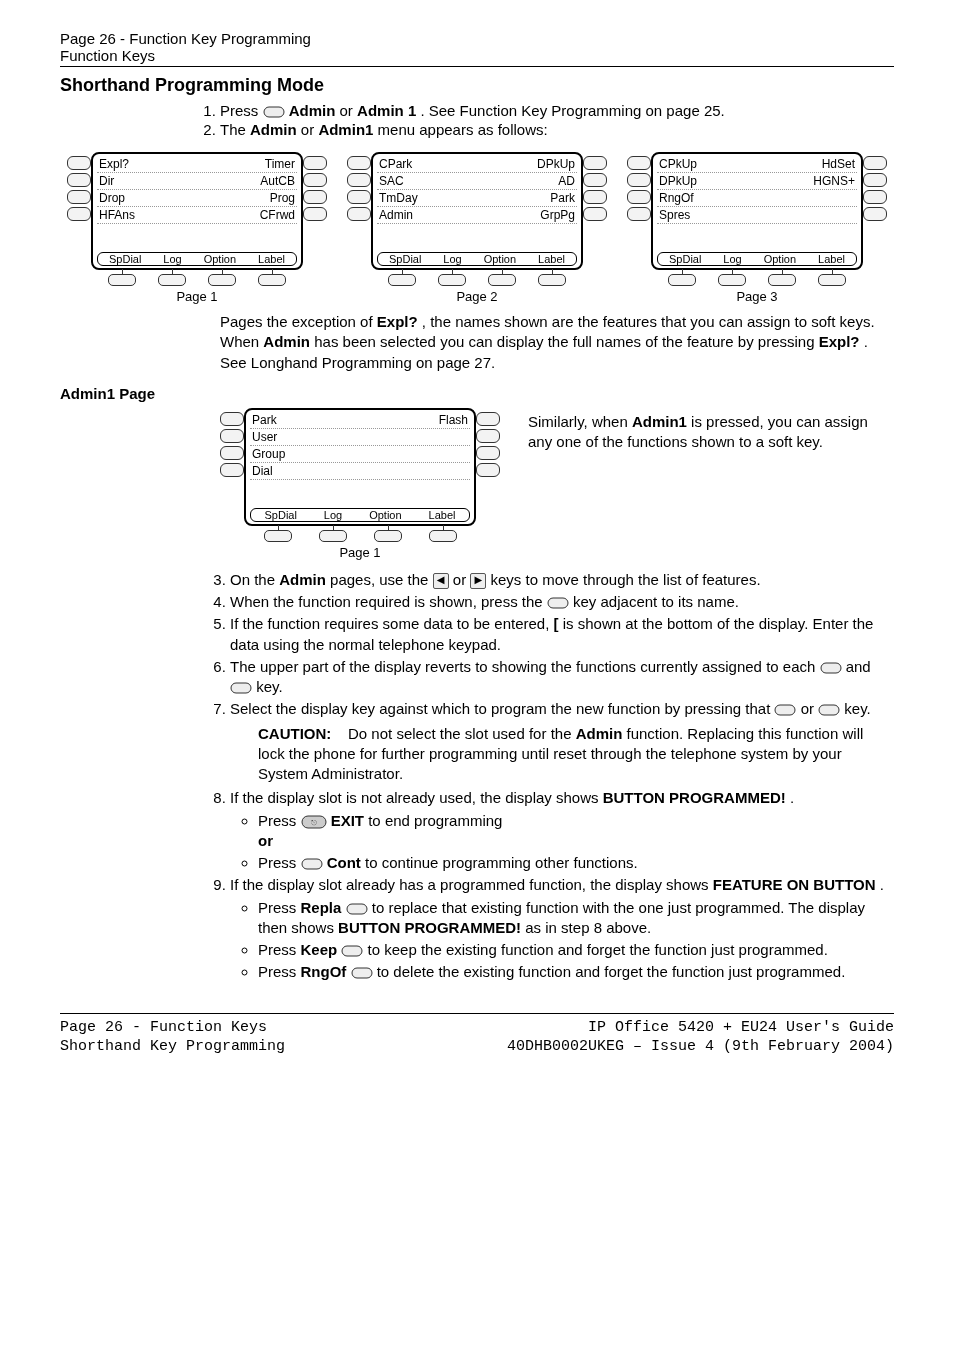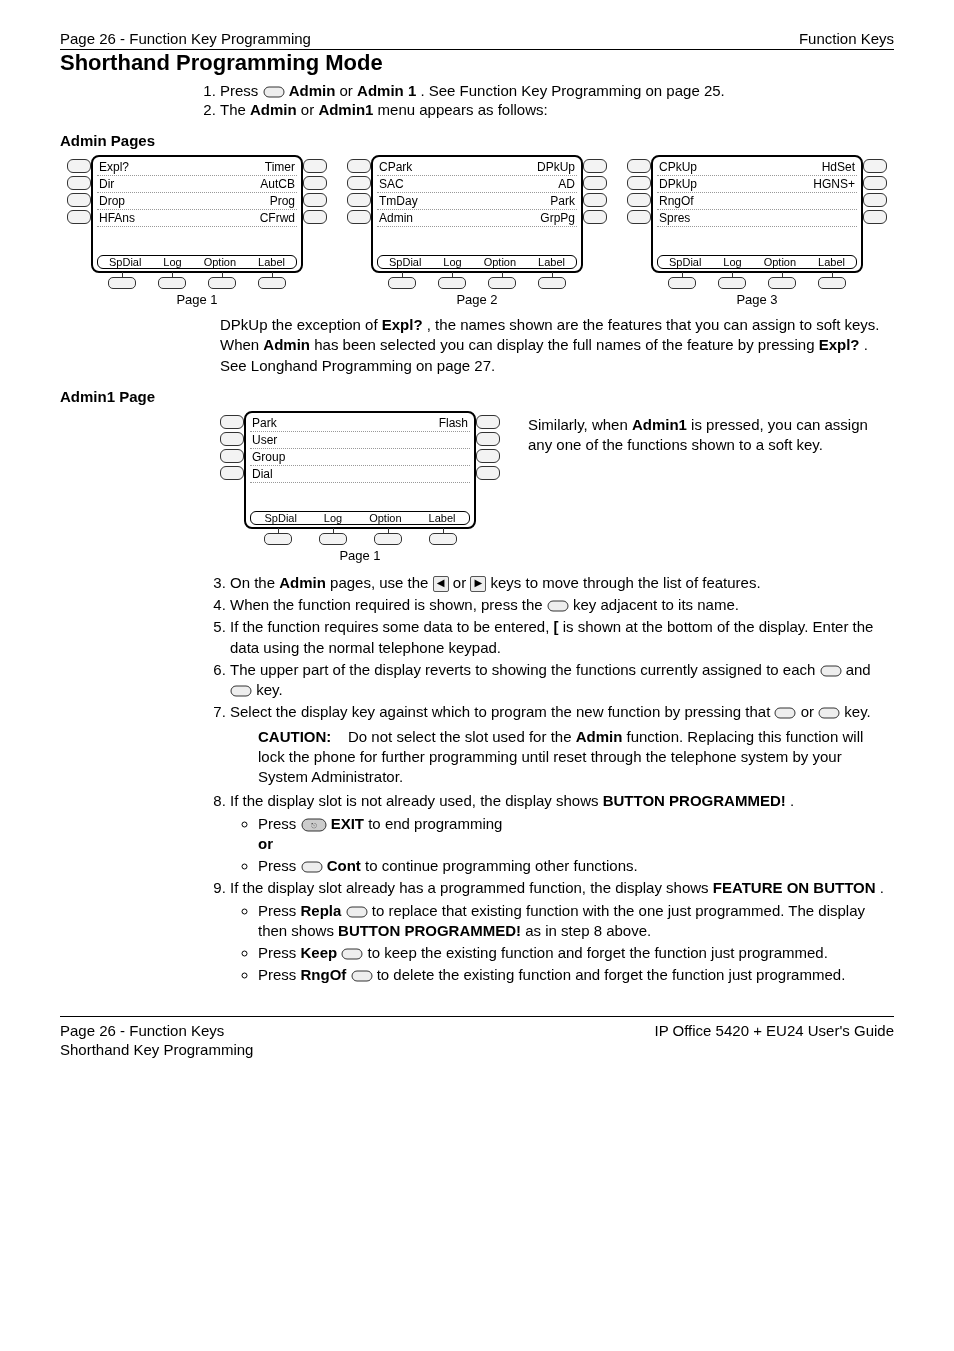--- a/index.html
+++ b/index.html
@@ -12,24 +12,25 @@
   }
   .page {
     padding: 30px 60px 20px 60px;
   }
   .hdr {
     display: flex;
     justify-content: space-between;
     font-size: 15px;
     border-bottom: 1px solid #000;
     padding-bottom: 2px;
-    margin-bottom: 0;
+    margin-bottom: 8px;
+    flex-direction: column;
   }
   h1 {
-    font-size: 22px;
+    font-size: 18px;
     font-weight: bold;
     margin: 0 0 6px 0;
   }
   .ol-top {
     margin: 0 0 14px 160px;
     padding: 0;
     font-size: 15px;
   }
   .ol-top li {
     margin: 2px 0;
@@ -154,21 +155,21 @@
     margin: 2px 0;
   }
   .ftr {
     border-top: 1px solid #000;
     display: flex;
     justify-content: space-between;
     font-size: 15px;
     margin-top: 30px;
     padding-top: 4px;
   }
-  .ftr .col { line-height: 1.3; }
+  .ftr .col { line-height: 1.3; font-family: Liberation Mono, monospace; }
   .ftr .colr { text-align: right; }
   .icon-key {
     display: inline-block;
     vertical-align: middle;
   }
   .larrow, .rarrow {
     display:inline-block; width:14px; height:14px; background:#eee; border:1px solid #555; border-radius:2px; font-size:10px; line-height:12px; text-align:center; vertical-align:middle;
   }
   b { font-weight: bold; }
 </style>
@@ -196,21 +197,20 @@
   </li>
   <li>
     <span>The </span>
     <b>Admin</b>
     <span> or </span>
     <b>Admin1</b>
     <span> menu appears as follows:</span>
   </li>
 </ol>
 
-<div class="sub-head">Admin Pages</div>
 
 <div class="pages-row">
 
   <div class="phone-pg">
     <div class="screen-row">
       <div class="btncol">
         <span class="btn-right-key"></span>
         <span class="btn-right-key"></span>
         <span class="btn-right-key"></span>
         <span class="btn-right-key"></span>
@@ -346,21 +346,21 @@
       <span class="soft-btn"></span>
       <span class="soft-btn"></span>
       <span class="soft-btn"></span>
       <span class="soft-btn"></span>
     </div>
     <div class="pglabel">Page 3</div>
   </div>
 </div>
 
 <div class="body-note">
-  <span>DPkUp the exception of </span>
+  <span>Pages the exception of </span>
   <b>Expl?</b>
   <span>, the names shown are the features that you can assign to soft keys. When </span>
   <b>Admin</b>
   <span> has been selected you can display the full names of the feature by pressing </span>
   <b>Expl?</b>
   <span>. See Longhand Programming on page 27.</span>
 </div>
 
 <div class="sub-head">Admin1 Page</div>
 
@@ -530,16 +530,17 @@
   </li>
 </ol>
 
 <div class="ftr">
   <div class="col">
     <div>Page 26 - Function Keys</div>
     <div>Shorthand Key Programming</div>
   </div>
   <div class="col colr">
     <div>IP Office 5420 + EU24 User's Guide</div>
+    <div>40DHB0002UKEG – Issue 4 (9th February 2004)</div>
   </div>
 </div>
 
 </div>
 
 </body></html>

